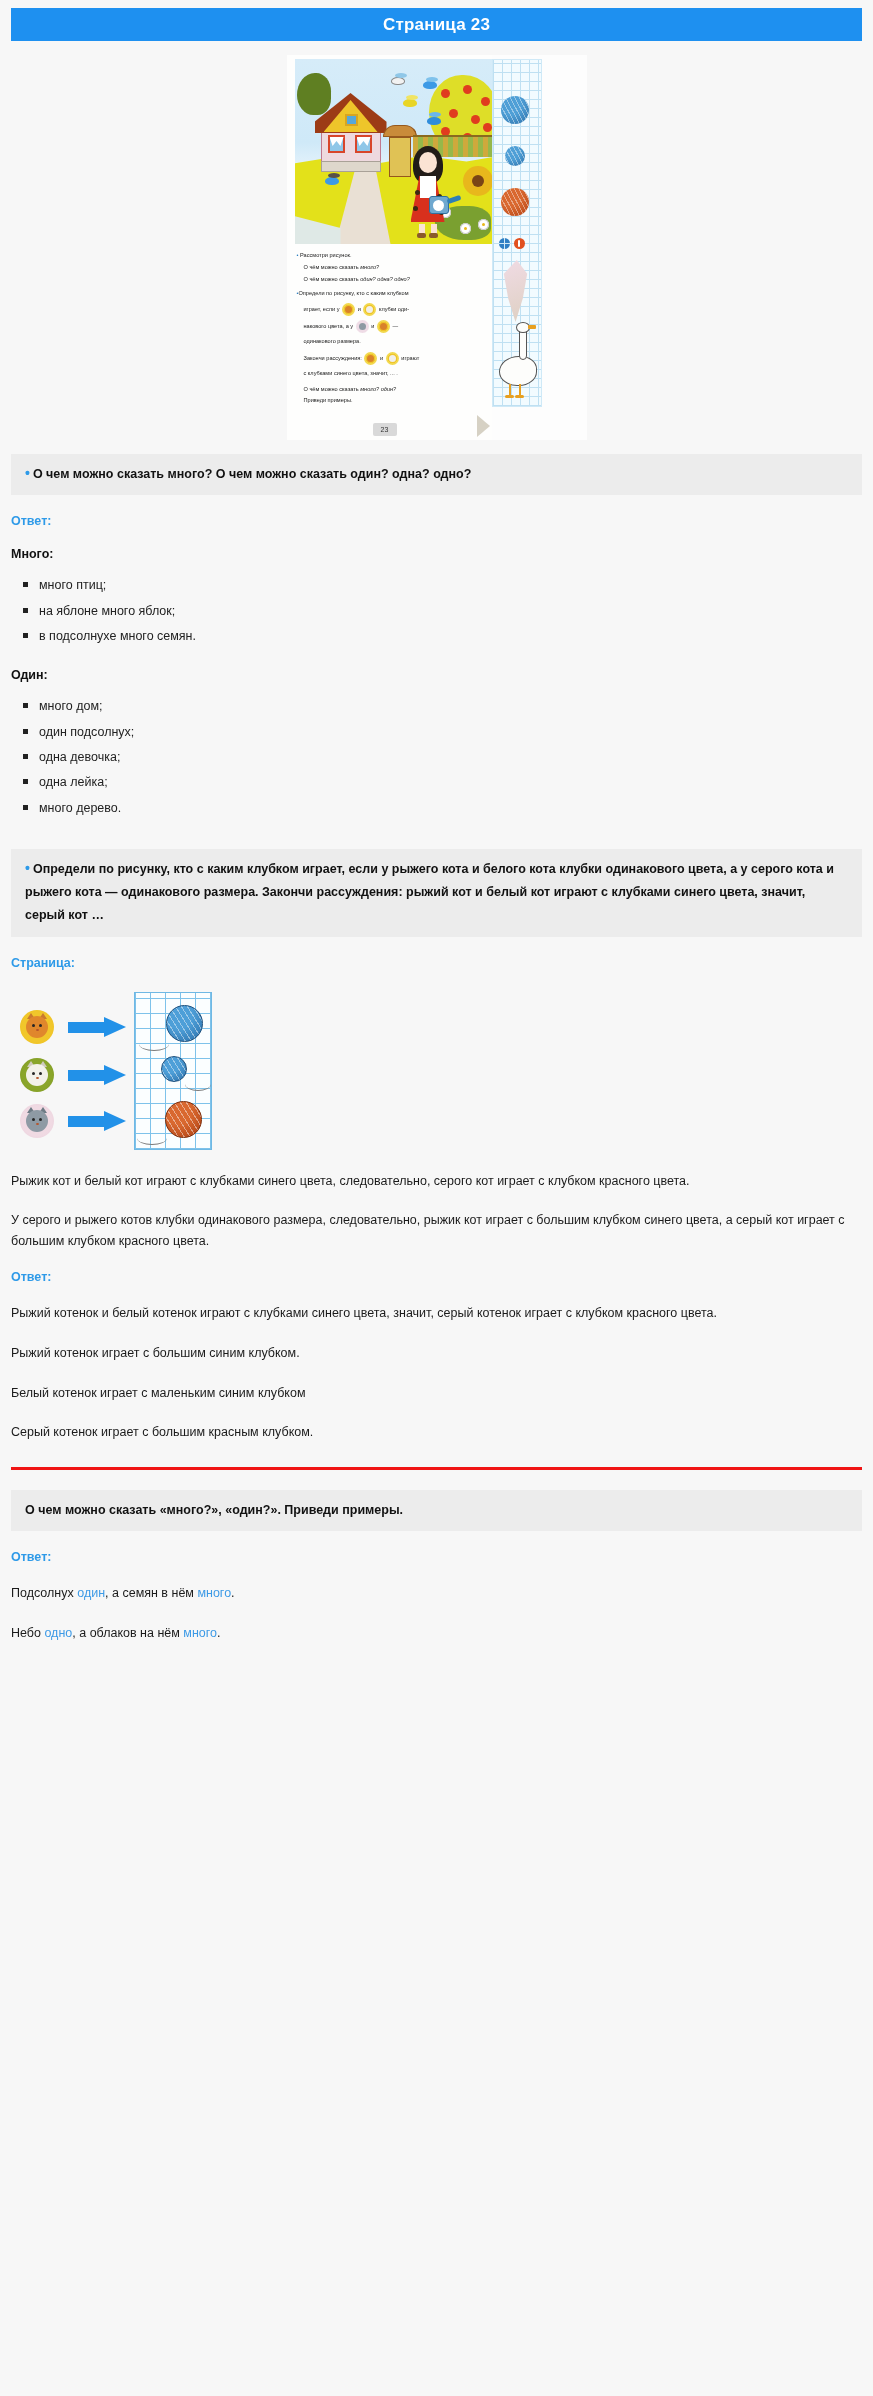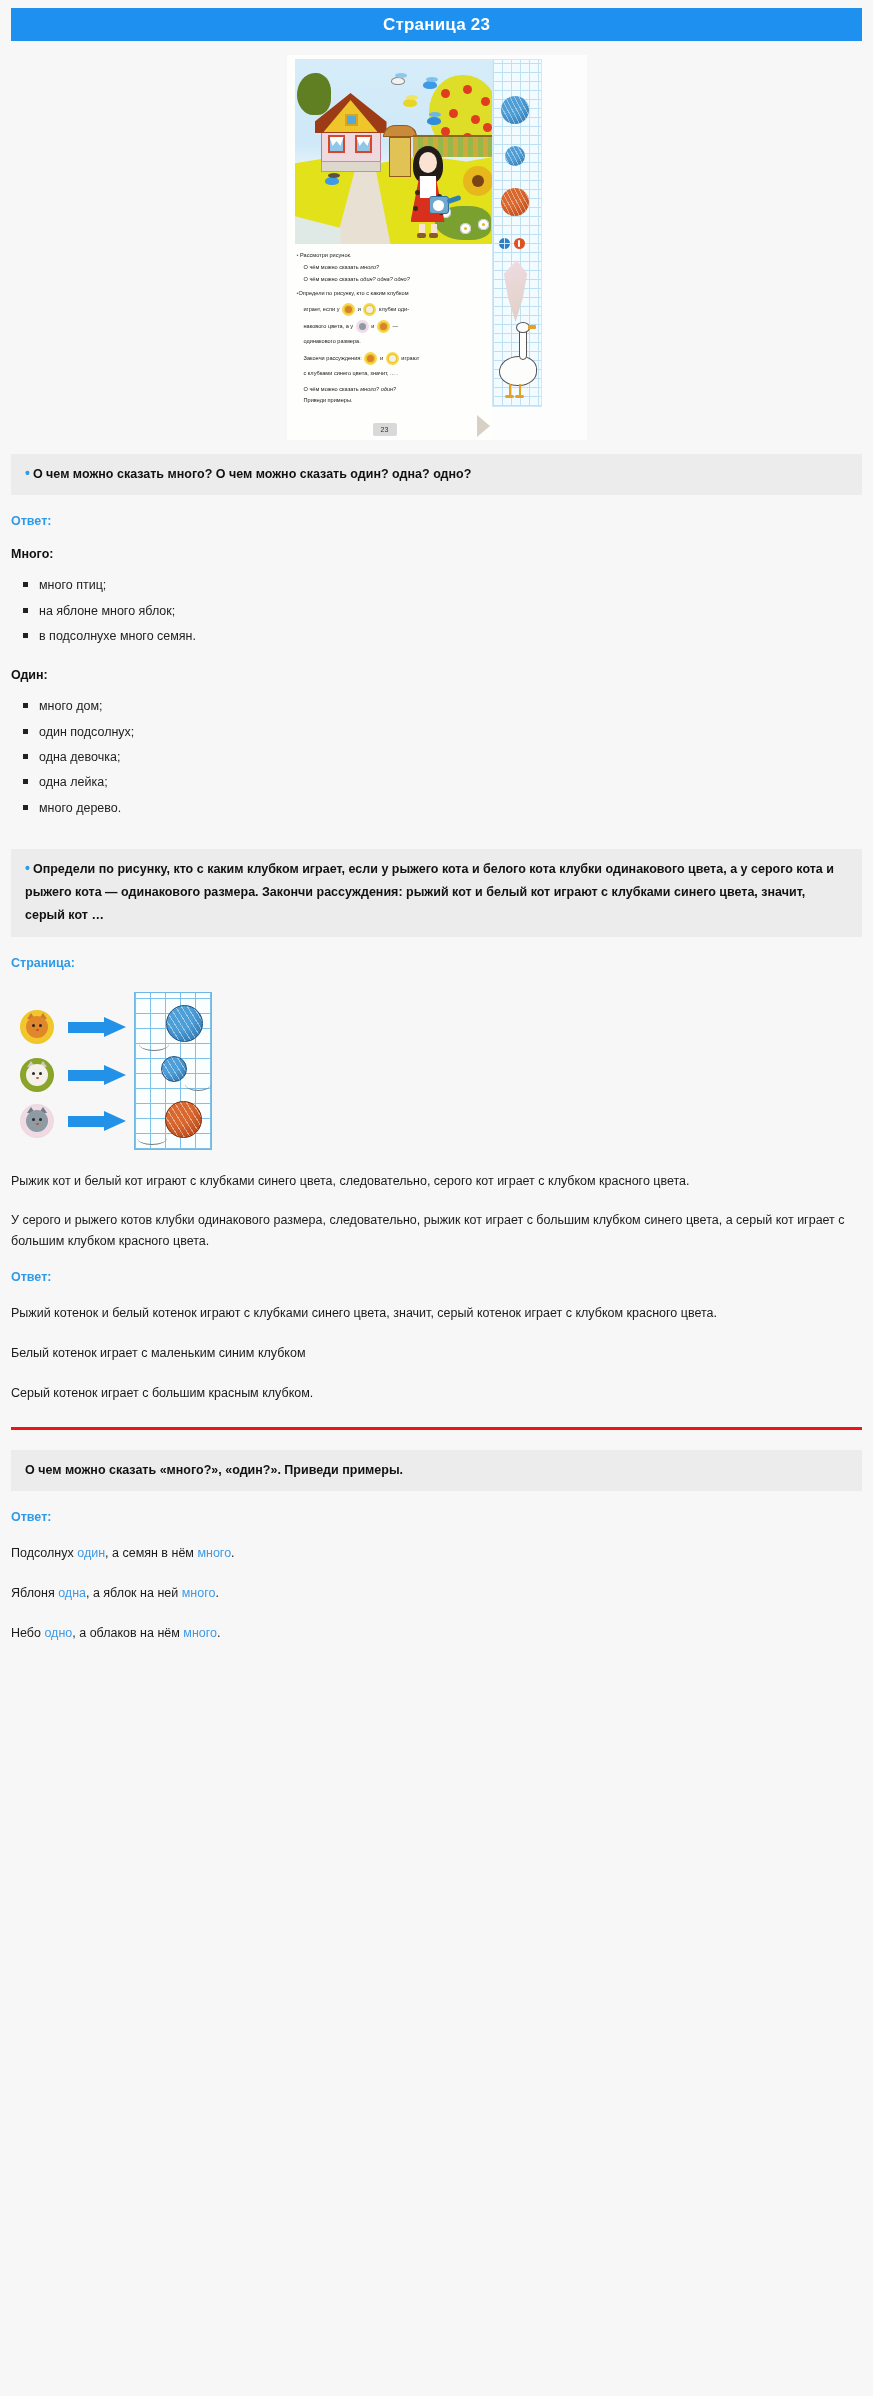--- a/index.html
+++ b/index.html
@@ -524,34 +524,32 @@
         </div>
     </div>
   </div>
 
   <p class="para">Рыжик кот и белый кот играют с клубками синего цвета, следовательно, серого кот играет с клубком красного цвета.</p>
   <p class="para">У серого и рыжего котов клубки одинакового размера, следовательно, рыжик кот играет с большим клубком синего цвета, а серый кот играет с большим клубком красного цвета.</p>
 
   <div class="lbl-answer">Ответ:</div>
 
   <p class="para">Рыжий котенок и белый котенок играют с клубками синего цвета, значит, серый котенок играет с клубком красного цвета.</p>
+  <p class="para">Рыжий котенок играет с большим синим клубком.</p>
   <p class="para">Белый котенок играет с маленьким синим клубком</p>
   <p class="para">Серый котенок играет с большим красным клубком.</p>
 
   <div class="divider"></div>
 
   <div class="qblock" style="margin-top:20px">
     <span>О чем можно сказать «много?», «один?». Приведи примеры.</span>
   </div>
 
   <div class="lbl-answer">Ответ:</div>
 
   <p class="para">
     <span>Подсолнух </span><span class="hl">один</span><span>, а семян в нём </span><span class="hl">много</span><span>.</span>
   </p>
   <p class="para">
-    <span>Яблоня </span><span class="hl">одна</span><span>, а яблок на ней </span><span class="hl">много</span><span>.</span>
-  </p>
-  <p class="para">
     <span>Небо </span><span class="hl">одно</span><span>, а облаков на нём </span><span class="hl">много</span><span>.</span>
   </p>
 
 </div>
 
 </body></html>

